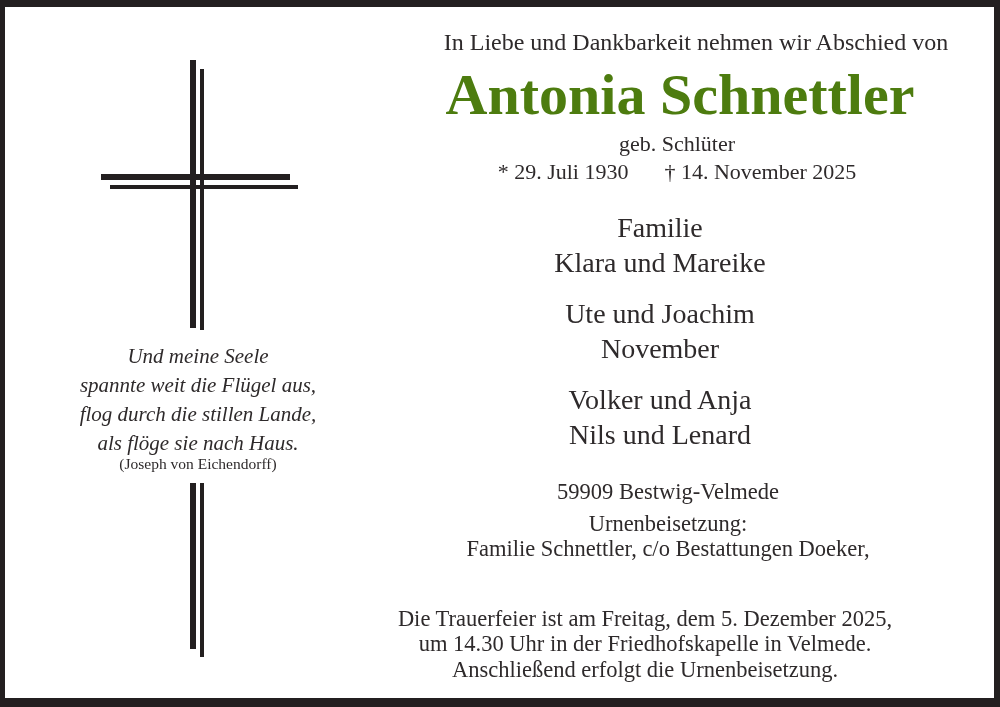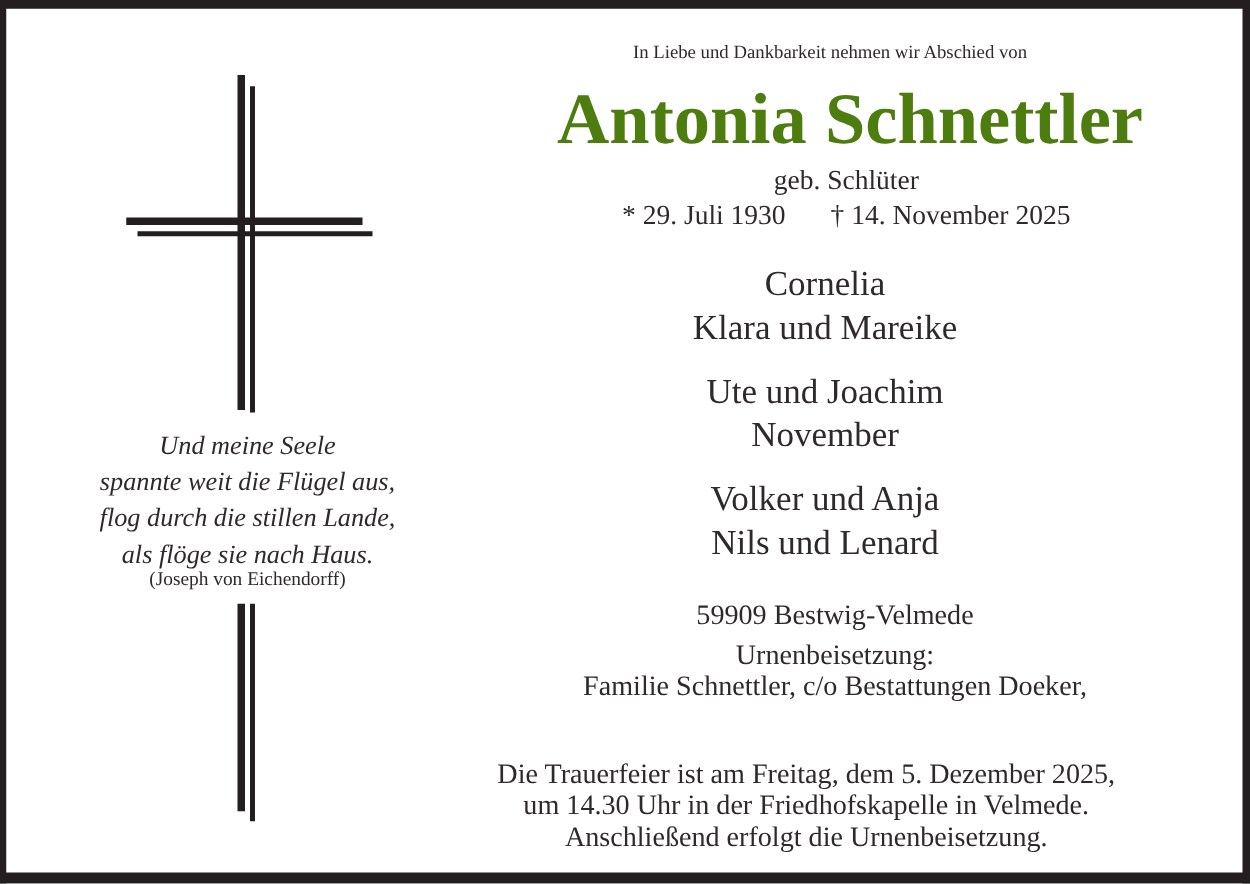--- a/index.html
+++ b/index.html
@@ -46,21 +46,21 @@
     position: absolute;
     left: 58px; top: 455px; width: 280px;
     text-align: center;
     font-size: 15.5px;
     color: #2e2a2b;
   }
 
   
   .block { position: absolute; width: 560px; text-align: center; }
 
-  .intro-line  { left: 384px; top: 29px; font-size: 15px; line-height: 26px; }
+  .intro-line  { left: 416px; top: 29px; font-size: 24px; line-height: 26px; }
   .deceased-name {
     left: 400px; top: 68px;
     font-size: 58px; line-height: 54px;
     font-weight: bold; color: #4d7c0f;
     white-space: nowrap;
   }
   .maiden-dates { left: 397px; top: 130px; font-size: 22px; line-height: 28px; }
   .dates-line .birth { margin-right: 36px; }
 
   .mourners { left: 380px; top: 210px; font-size: 28px; line-height: 35px; }
@@ -103,21 +103,21 @@
 
   <div class="block maiden-dates">
     <div>geb. Schlüter</div>
     <div class="dates-line">
       <span class="birth">* 29. Juli 1930</span><span>† 14. November 2025</span>
     </div>
   </div>
 
   <div class="block mourners">
     <div class="mourner-group">
-      <div>Cornelia</div>
+      <div>Familie</div>
       <div>Klara und Mareike</div>
     </div>
     <div class="mourner-group">
       <div>Ute und Joachim</div>
       <div>November</div>
     </div>
     <div class="mourner-group">
       <div>Volker und Anja</div>
       <div>Nils und Lenard</div>
     </div>

